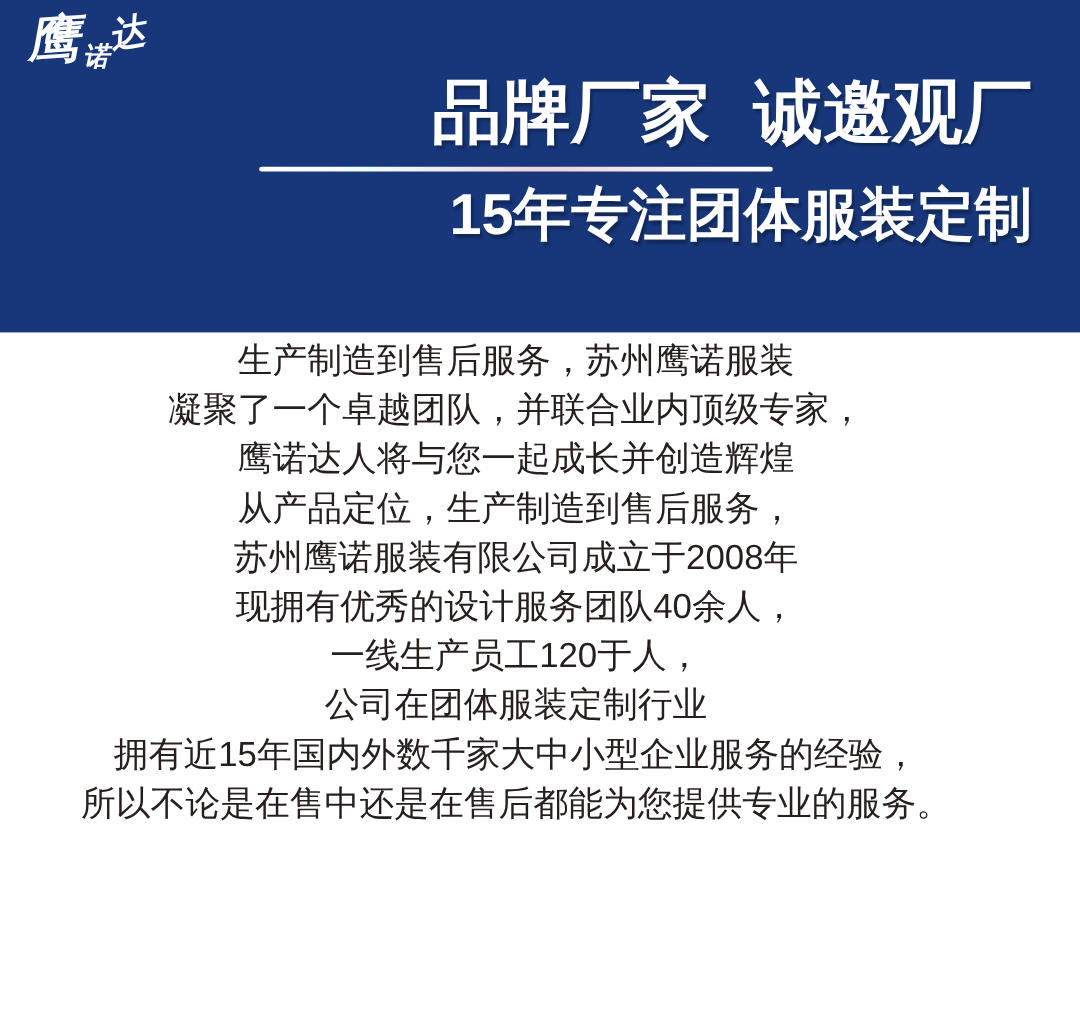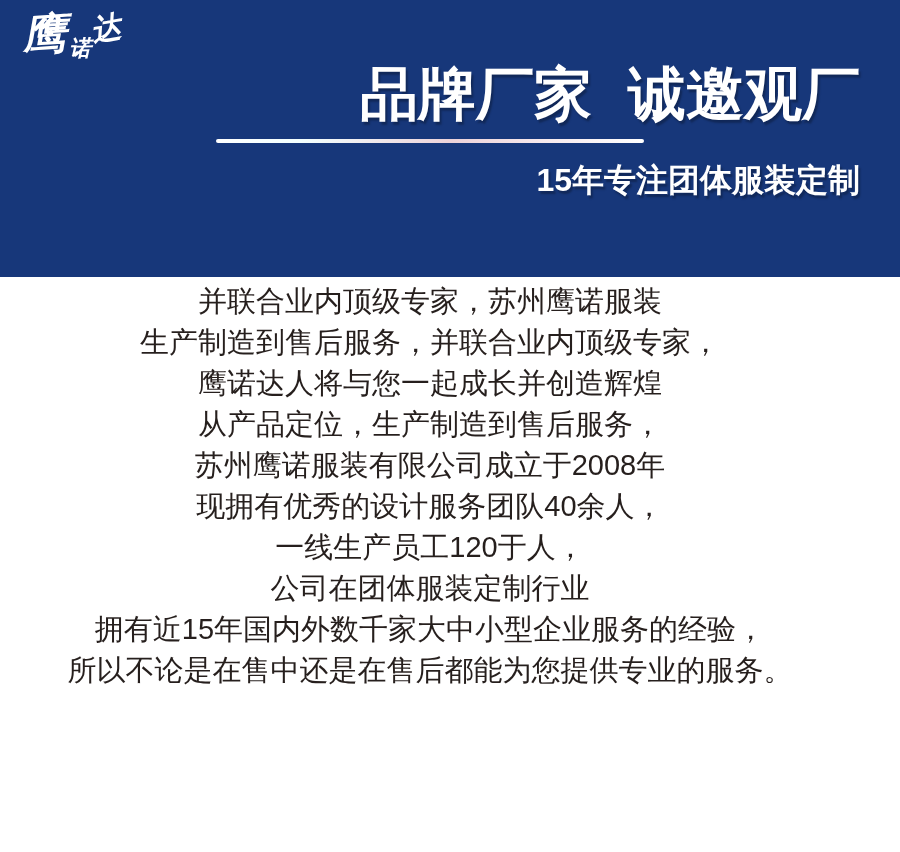--- a/index.html
+++ b/index.html
@@ -65,21 +65,21 @@
   .title .part2 { margin-left: 36px; }
   .divider {
     width: 428px;
     height: 4px;
     margin: 13px auto 0 auto;
     background: linear-gradient(90deg, #ffffff 0%, #f3ffff 20%, #ecd2d9 55%, #f6e8ec 75%, #ffffff 100%);
     border-radius: 2px;
   }
   .subtitle {
     margin: 10px 0 0 0;
-    font-size: 32px;
+    font-size: 48px;
     line-height: 54px;
     font-weight: bold;
     color: var(--header-text);
     text-shadow: 2px 3px 2px rgba(0,0,0,0.28);
     white-space: nowrap;
   }
   
   .about {
     width: 100%;
     padding-right: 40px; 
@@ -122,22 +122,22 @@
 
       <div class="divider"></div>
 
       <h2 class="subtitle">15年专注团体服装定制</h2>
     </div>
   </div>
 
   <div class="about">
 
     <div class="about-lines">
-      <p class="about-line">并联合业内顶级专家，苏州鹰诺服装</p>
-      <p class="about-line">生产制造到售后服务，并联合业内顶级专家，</p>
+      <p class="about-line">生产制造到售后服务，苏州鹰诺服装</p>
+      <p class="about-line">凝聚了一个卓越团队，并联合业内顶级专家，</p>
       <p class="about-line">鹰诺达人将与您一起成长并创造辉煌</p>
       <p class="about-line">从产品定位，生产制造到售后服务，</p>
       <p class="about-line">苏州鹰诺服装有限公司成立于2008年</p>
       <p class="about-line">现拥有优秀的设计服务团队40余人，</p>
       <p class="about-line">一线生产员工120于人，</p>
       <p class="about-line">公司在团体服装定制行业</p>
       <p class="about-line">拥有近15年国内外数千家大中小型企业服务的经验，</p>
       <p class="about-line">所以不论是在售中还是在售后都能为您提供专业的服务。</p>
     </div>
   </div>

